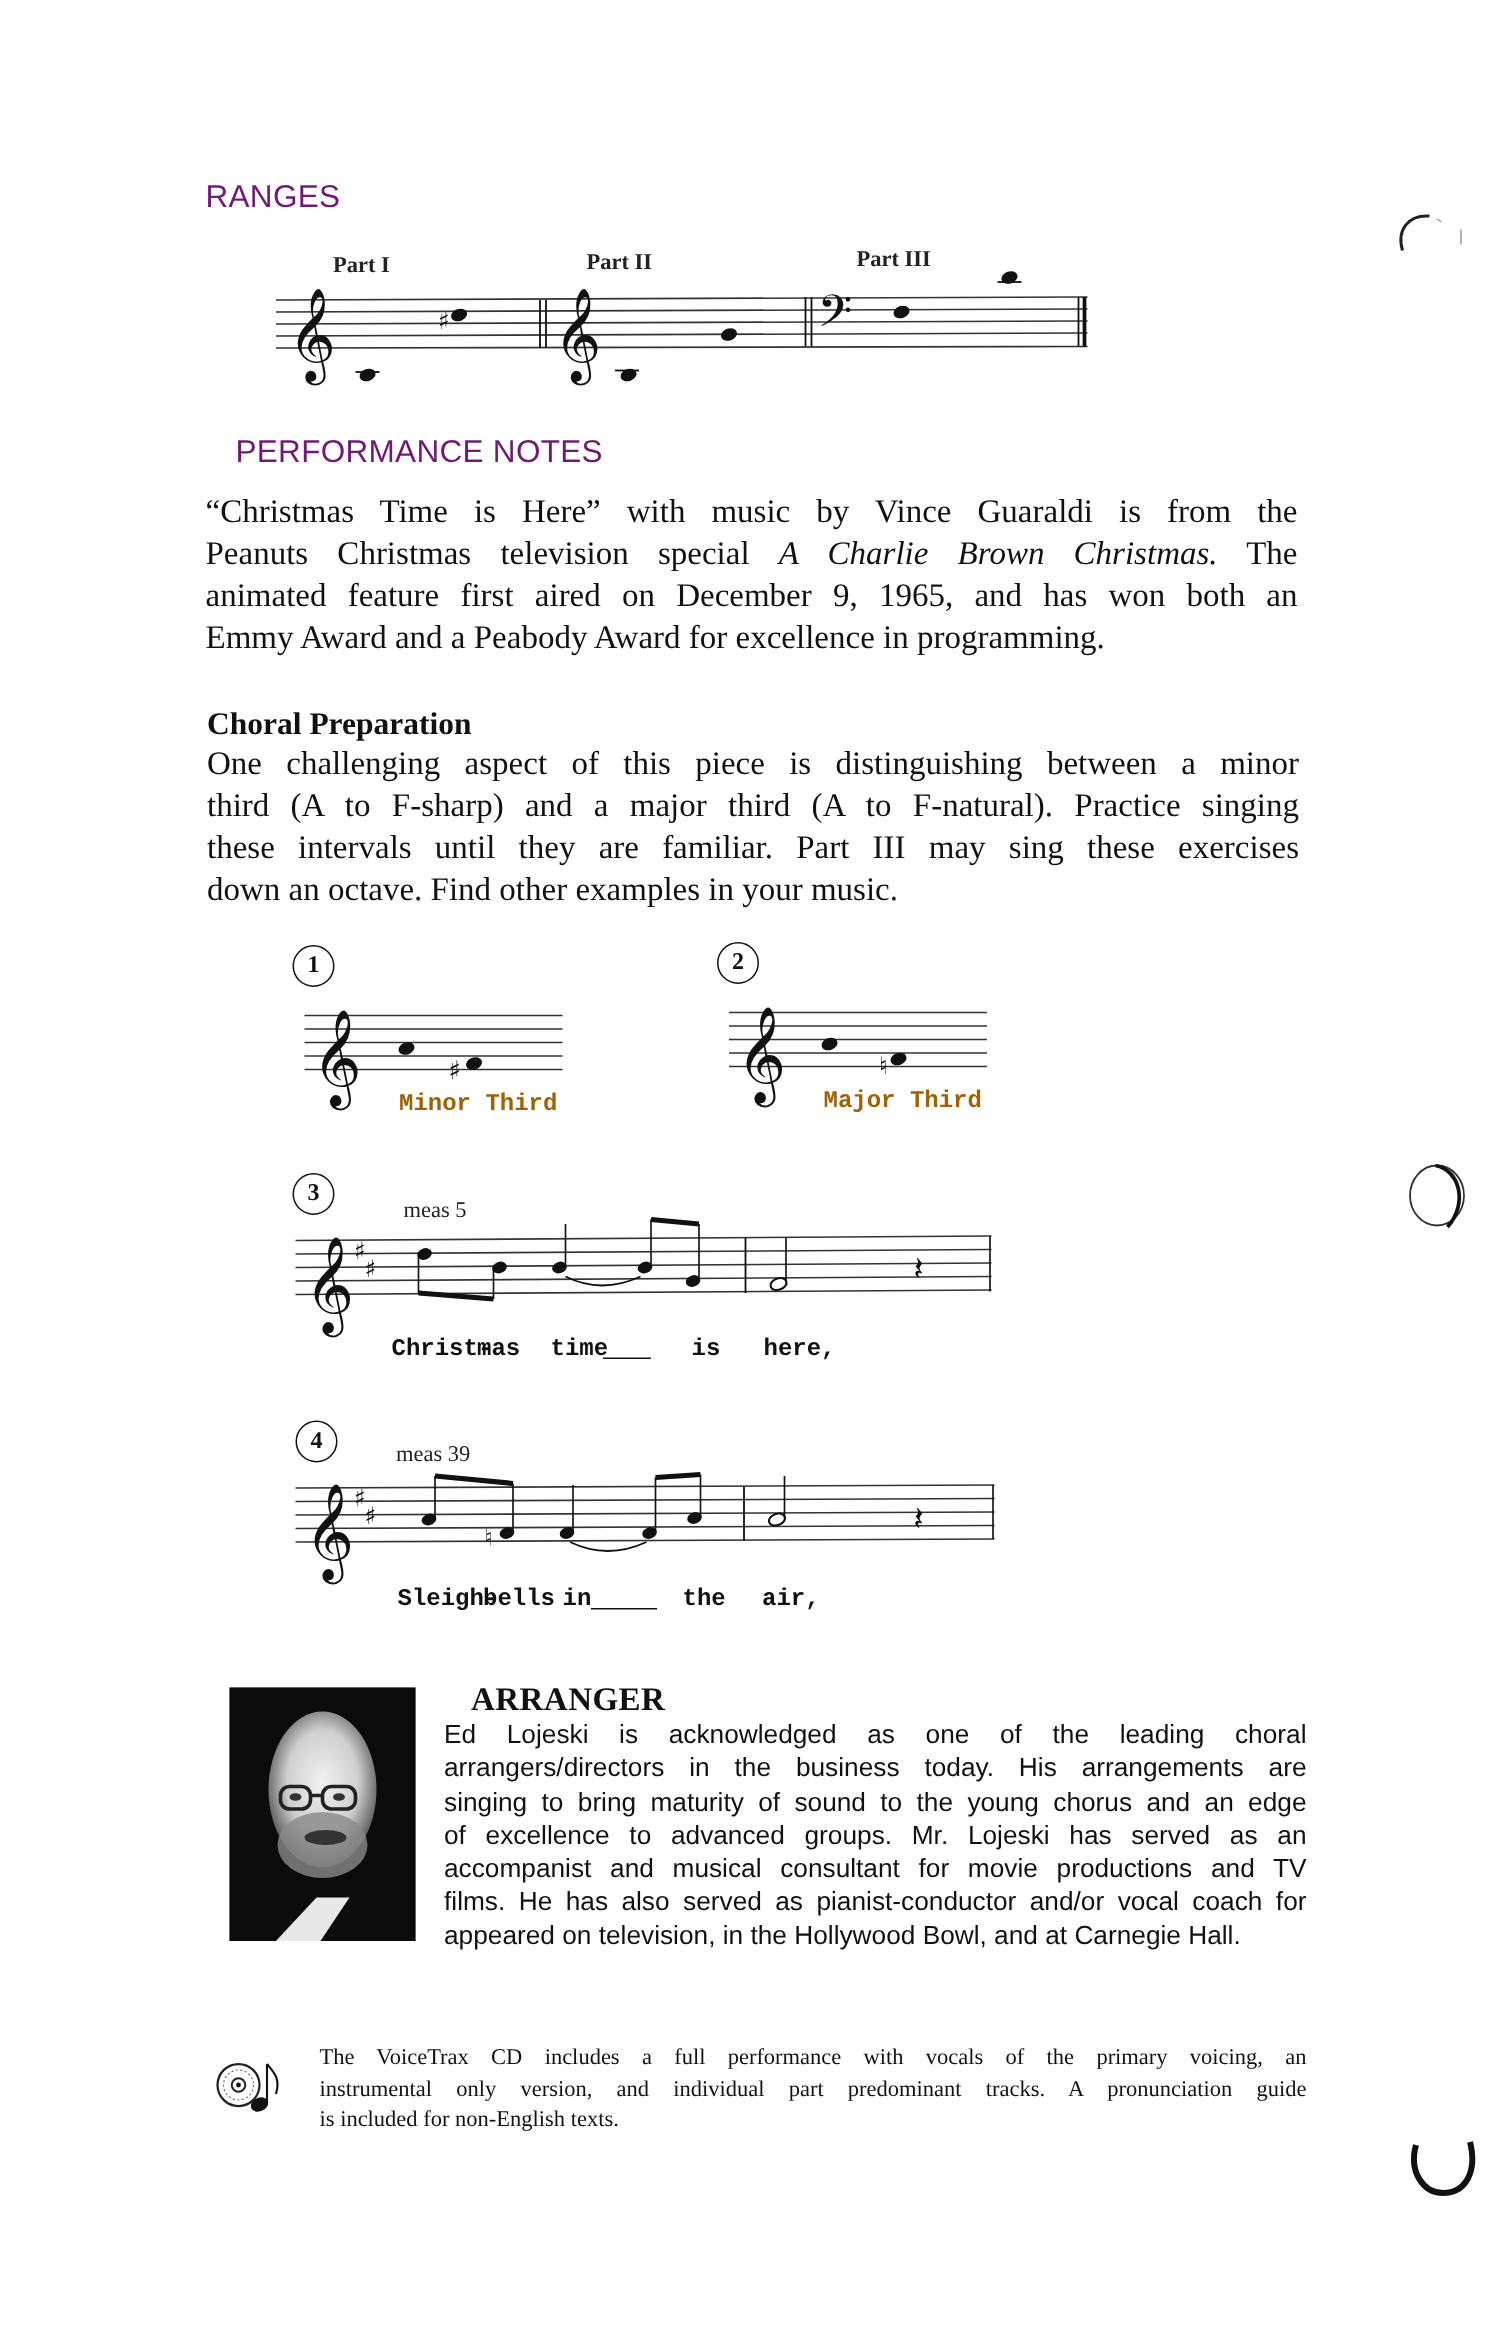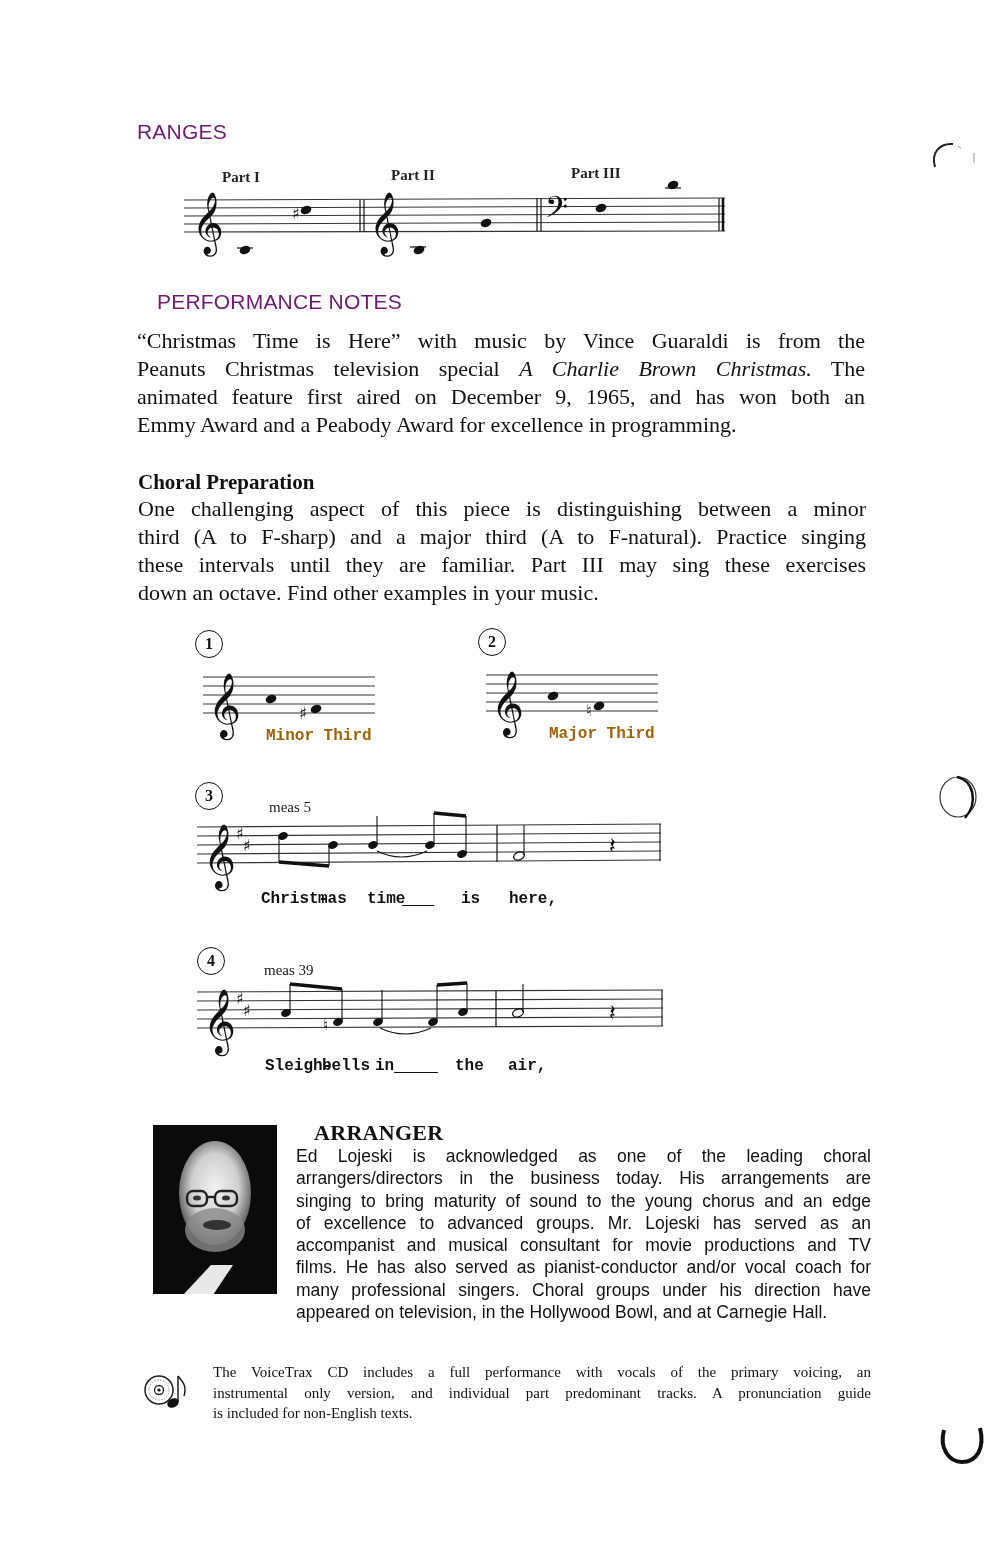--- a/index.html
+++ b/index.html
@@ -243,21 +243,20 @@
   </svg>
 </div>
 <div class="abs arr-title" style="left:296px;top:1120px;margin-left:18px;">ARRANGER</div>
 <div class="abs arr-text" style="left:296px;top:1145px;width:575px;">
   <span class="line">Ed Lojeski is acknowledged as one of the leading choral</span>
   <span class="line">arrangers/directors in the business today. His arrangements are</span>
   <span class="line">singing to bring maturity of sound to the young chorus and an edge</span>
   <span class="line">of excellence to advanced groups. Mr. Lojeski has served as an</span>
   <span class="line">accompanist and musical consultant for movie productions and TV</span>
   <span class="line">films. He has also served as pianist-conductor and/or vocal coach for</span>
-  <span class="line">many professional singers. Choral groups under his direction have</span>
   <span class="line last">appeared on television, in the Hollywood Bowl, and at Carnegie Hall.</span>
 </div>
 
 <svg style="left:143px;top:1372px;" width="50" height="40">
   <circle cx="16" cy="18" r="14" fill="none" stroke="#222" stroke-width="1.5"></circle>
   <circle cx="16" cy="18" r="10" fill="none" stroke="#777" stroke-width="0.8" stroke-dasharray="1.5 1.5"></circle>
   <circle cx="16" cy="18" r="4.5" fill="none" stroke="#222" stroke-width="1.3"></circle>
   <circle cx="16" cy="18" r="1.6" fill="#111"></circle>
   <line x1="35" y1="4" x2="35" y2="30" stroke="#111" stroke-width="1.4"></line>
   <path d="M35,4 C40,10 44,14 41,24" fill="none" stroke="#111" stroke-width="1.4"></path>

